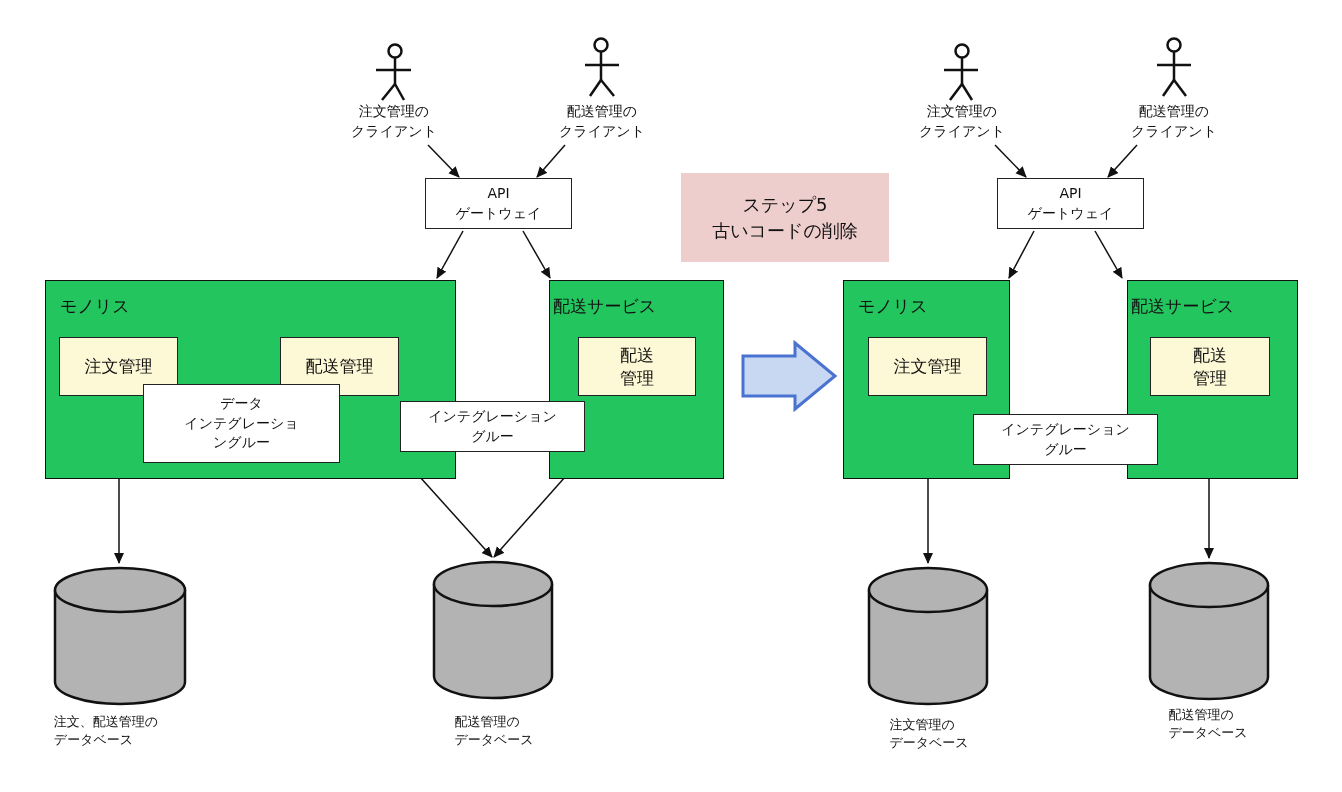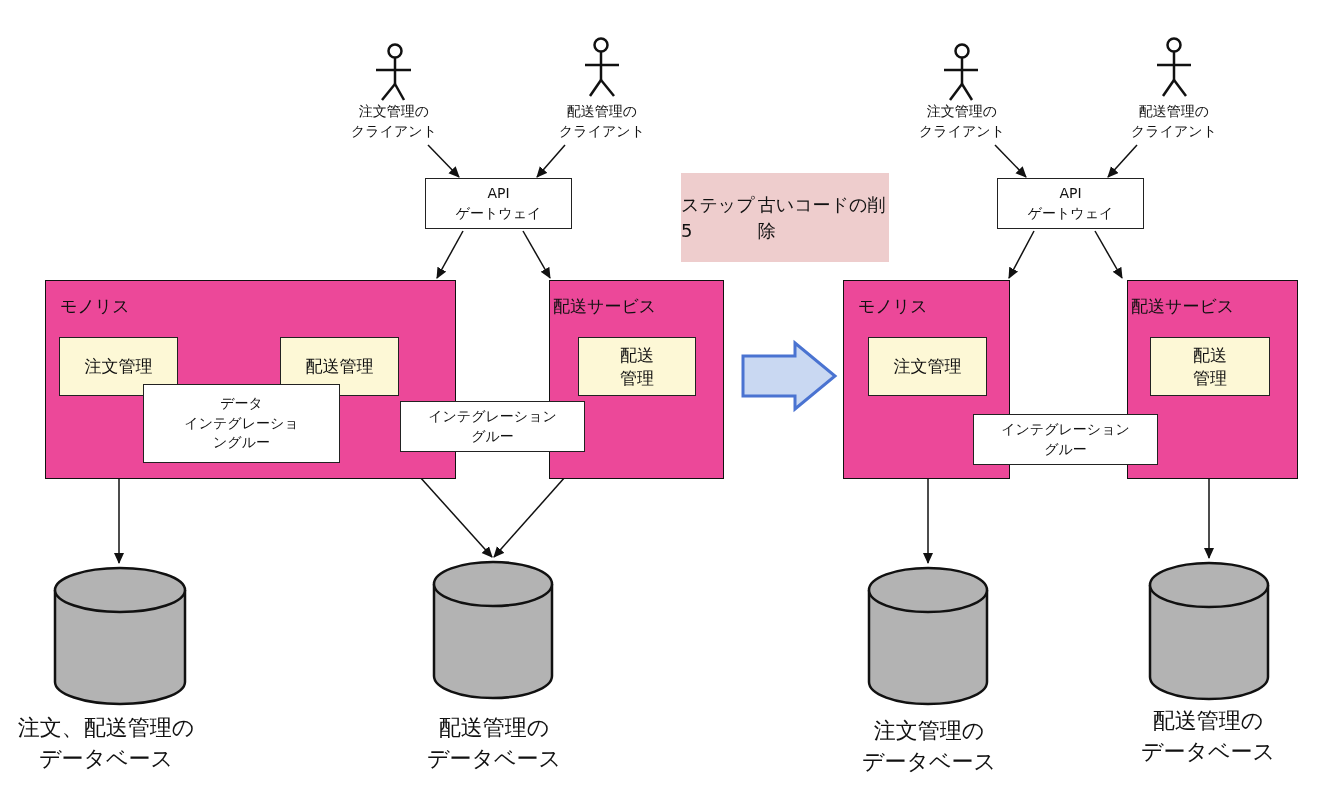--- a/index.html
+++ b/index.html
@@ -1,33 +1,33 @@
 <!DOCTYPE html>
 <html><head>
 <meta charset="utf-8">
 <style>
   html, body { margin: 0; padding: 0; background: #ffffff; }
   body { width: 1342px; height: 792px; position: relative; overflow: hidden;
          font-family: "DejaVu Sans", sans-serif; color: #111; }
   svg.wires { position: absolute; left: 0; top: 0; width: 1342px; height: 792px; }
-  .box { position: absolute; box-sizing: border-box; border: 1.5px solid #111; background: #ec4899; text-align: center; }
+  .box { position: absolute; box-sizing: border-box; border: 1.5px solid #111; background: #22c55e; text-align: center; }
   .container-title { position: absolute; left: 14px; top: 14px; font-size: 17px; }
   .svc { position: absolute; box-sizing: border-box; border: 1.5px solid #222; background: #fdf8d6;
          display: flex; align-items: center; justify-content: center; text-align: center;
          font-size: 17px; line-height: 1.35; }
   .glue { position: absolute; box-sizing: border-box; border: 1.5px solid #222; background: #fff;
           display: flex; align-items: center; justify-content: center; text-align: center;
           font-size: 14px; line-height: 1.4; white-space: pre-line; }
   .api { position: absolute; box-sizing: border-box; border: 1.5px solid #222; background: #fff;
          display: flex; flex-direction: column; align-items: center; justify-content: center;
          font-size: 14px; line-height: 1.4; text-align: right; }
   .label { position: absolute; text-align: center; font-size: 14px; line-height: 1.4; transform: translateX(-50%); white-space: nowrap; }
-  .dblabel { position: absolute; text-align: center; font-size: 22px; line-height: 1.4; transform: translateX(-50%); white-space: nowrap; }
+  .dblabel { position: absolute; text-align: left; font-size: 13px; line-height: 1.4; transform: translateX(-50%); white-space: nowrap; }
   .step { position: absolute; left: 681px; top: 173px; width: 208px; height: 89px; background: #eecdcd;
-          display: flex; flex-direction: row; align-items: center; justify-content: center;
+          display: flex; flex-direction: column; align-items: center; justify-content: center;
           font-size: 18px; line-height: 1.4; }
   .ml { display: block; }
 </style>
 </head>
 <body>
 
 <svg class="wires" viewBox="0 0 1342 792">
   <defs>
     <marker id="ah" markerWidth="12" markerHeight="12" refX="10" refY="5" orient="auto" markerUnits="userSpaceOnUse">
       <path d="M0,0 L11,5 L0,10 Z" fill="#111"></path>

